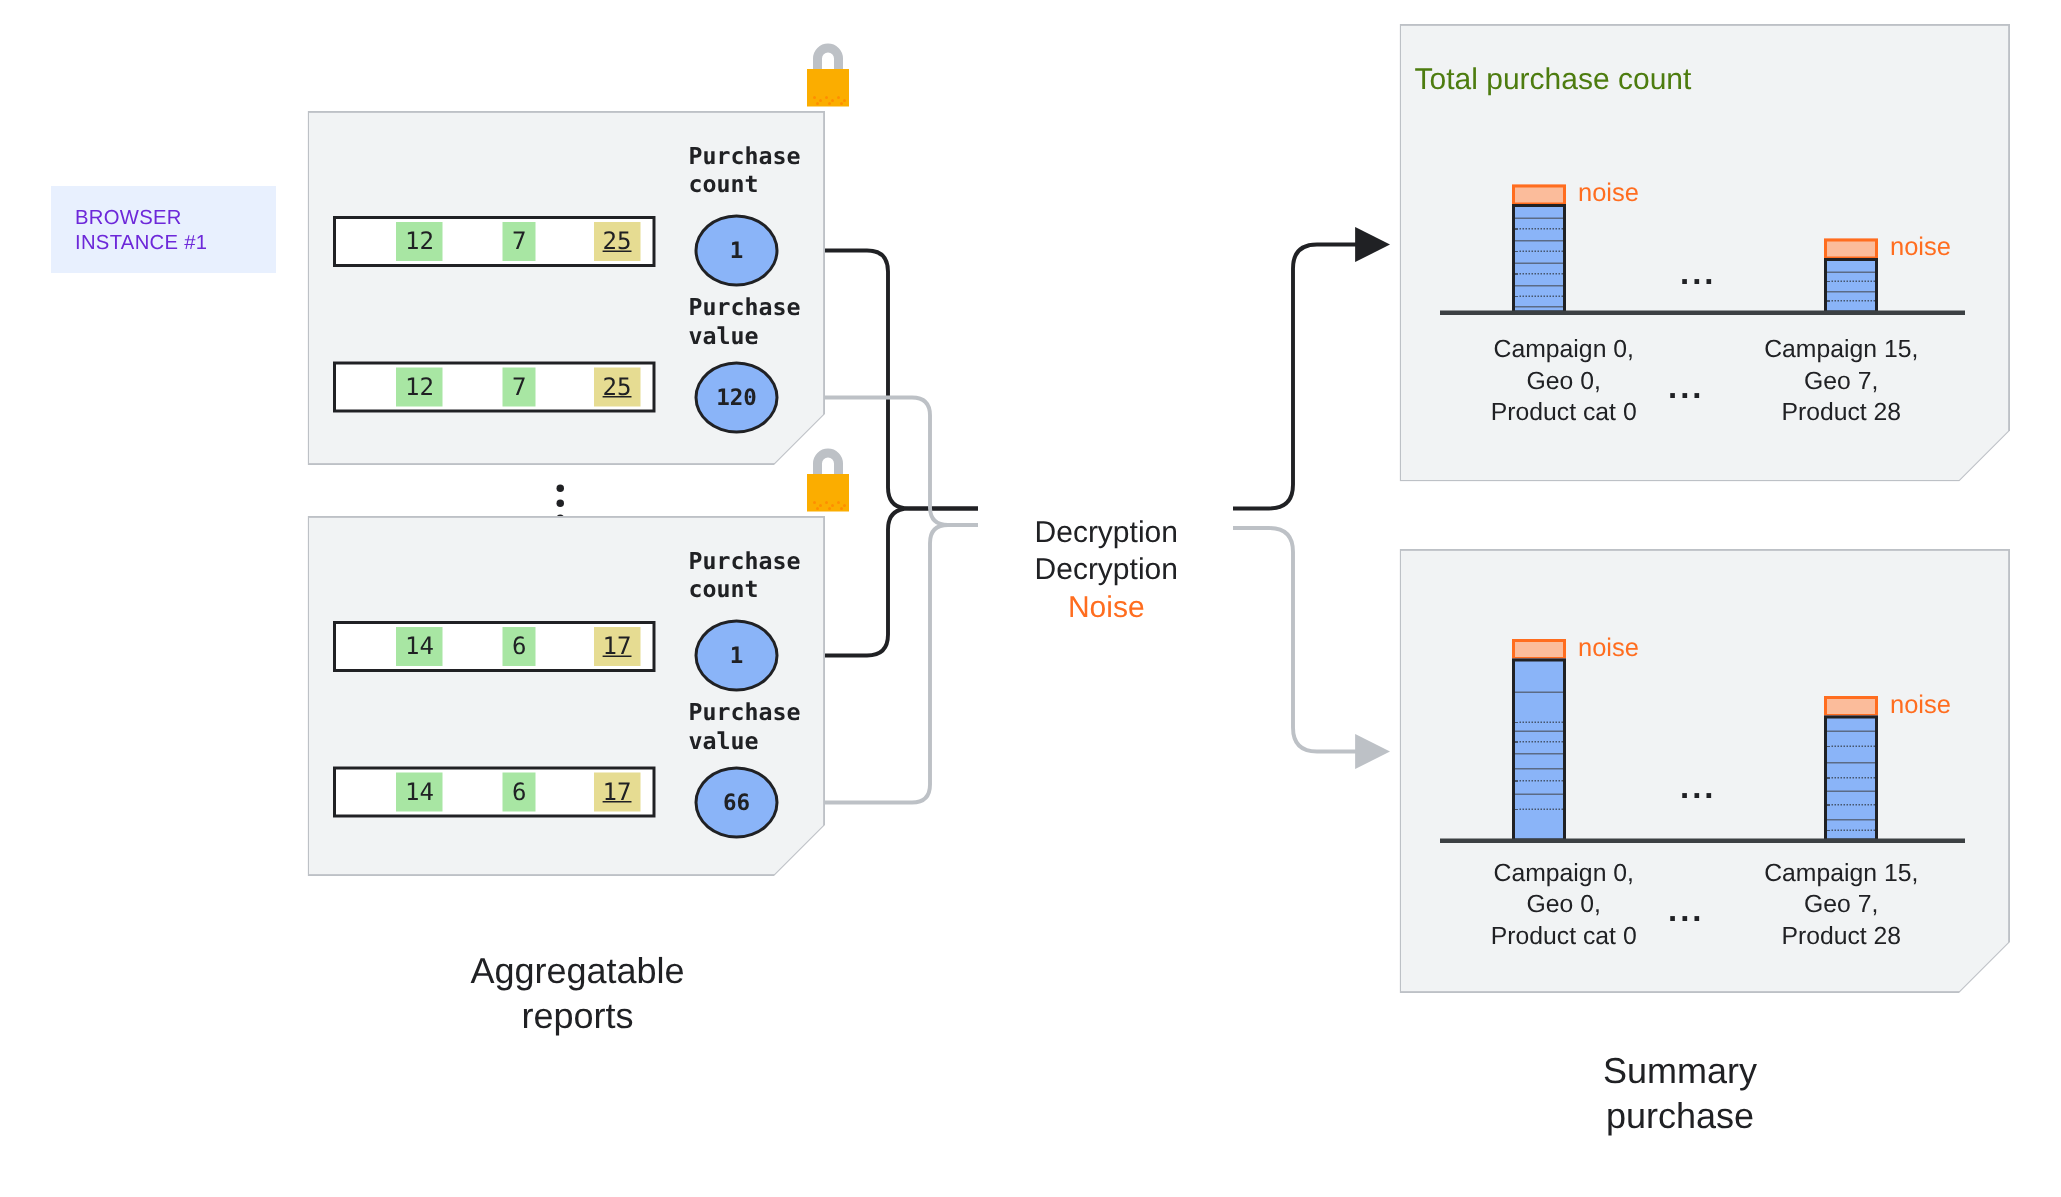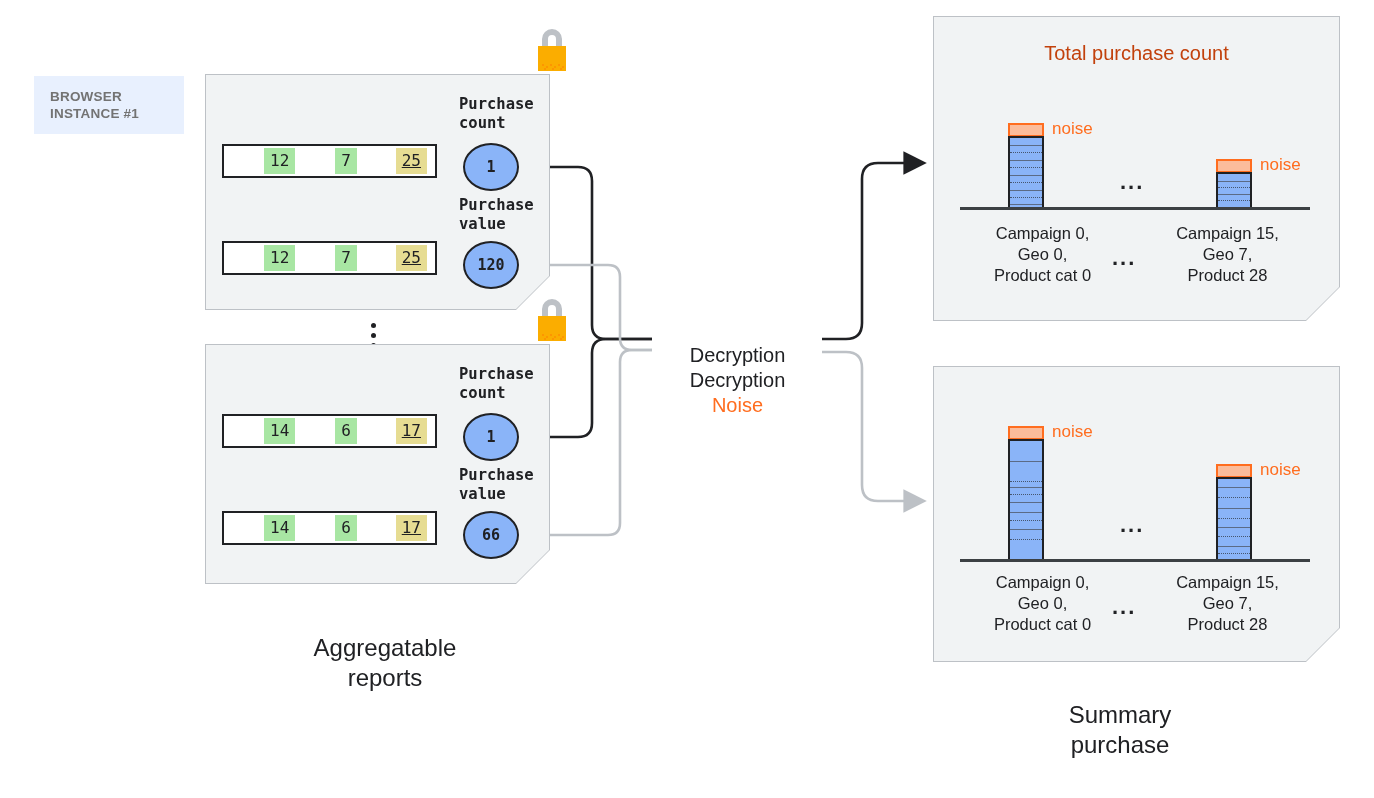--- a/index.html
+++ b/index.html
@@ -19,27 +19,28 @@
     background: #ffffff;
     overflow: hidden;
   }
 
   
   .abs { position: absolute; box-sizing: border-box; }
 
   
   .browser-badge {
     background: #e8f0fe;
-    color: #737373;
-    font-weight: bold;
+    color: #6d28d9;
+    font-weight: normal;
     font-size: 13.5px;
     line-height: 17px;
     letter-spacing: 0.2px;
     padding: 12px 14px 12px 16px;
     font-family: "Liberation Sans", sans-serif;
+    margin-top: 48px;
   }
   .panel-shadowfix {
     background: #bdc1c6;
     -webkit-clip-path: polygon(0 0, 100% 0, 100% calc(100% - 34px), calc(100% - 34px) 100%, 0 100%);
     clip-path: polygon(0 0, 100% 0, 100% calc(100% - 34px), calc(100% - 34px) 100%, 0 100%);
   }
   .panel-inner {
     background: #f1f3f4;
     -webkit-clip-path: polygon(0 0, 100% 0, 100% calc(100% - 33px), calc(100% - 33px) 100%, 0 100%);
     clip-path: polygon(0 0, 100% 0, 100% calc(100% - 33px), calc(100% - 33px) 100%, 0 100%);
@@ -103,23 +104,22 @@
     text-align: center;
     font-size: 20px;
     line-height: 25px;
     color: #202124;
     font-family: "Liberation Sans", sans-serif;
   }
   .process-noise { color: #ff6d1f; }
 
   
   .chart-title {
-    text-align: center;
     font-size: 20px;
-    color: #c2410c;
+    color: #4d7c0f;
   }
   .axis-line {
     background: #3c4043;
     height: 2.5px;
   }
   .bar-body {
     position: absolute;
     background: #8ab4f8;
     border: 2.5px solid #202124;
     box-sizing: border-box;

